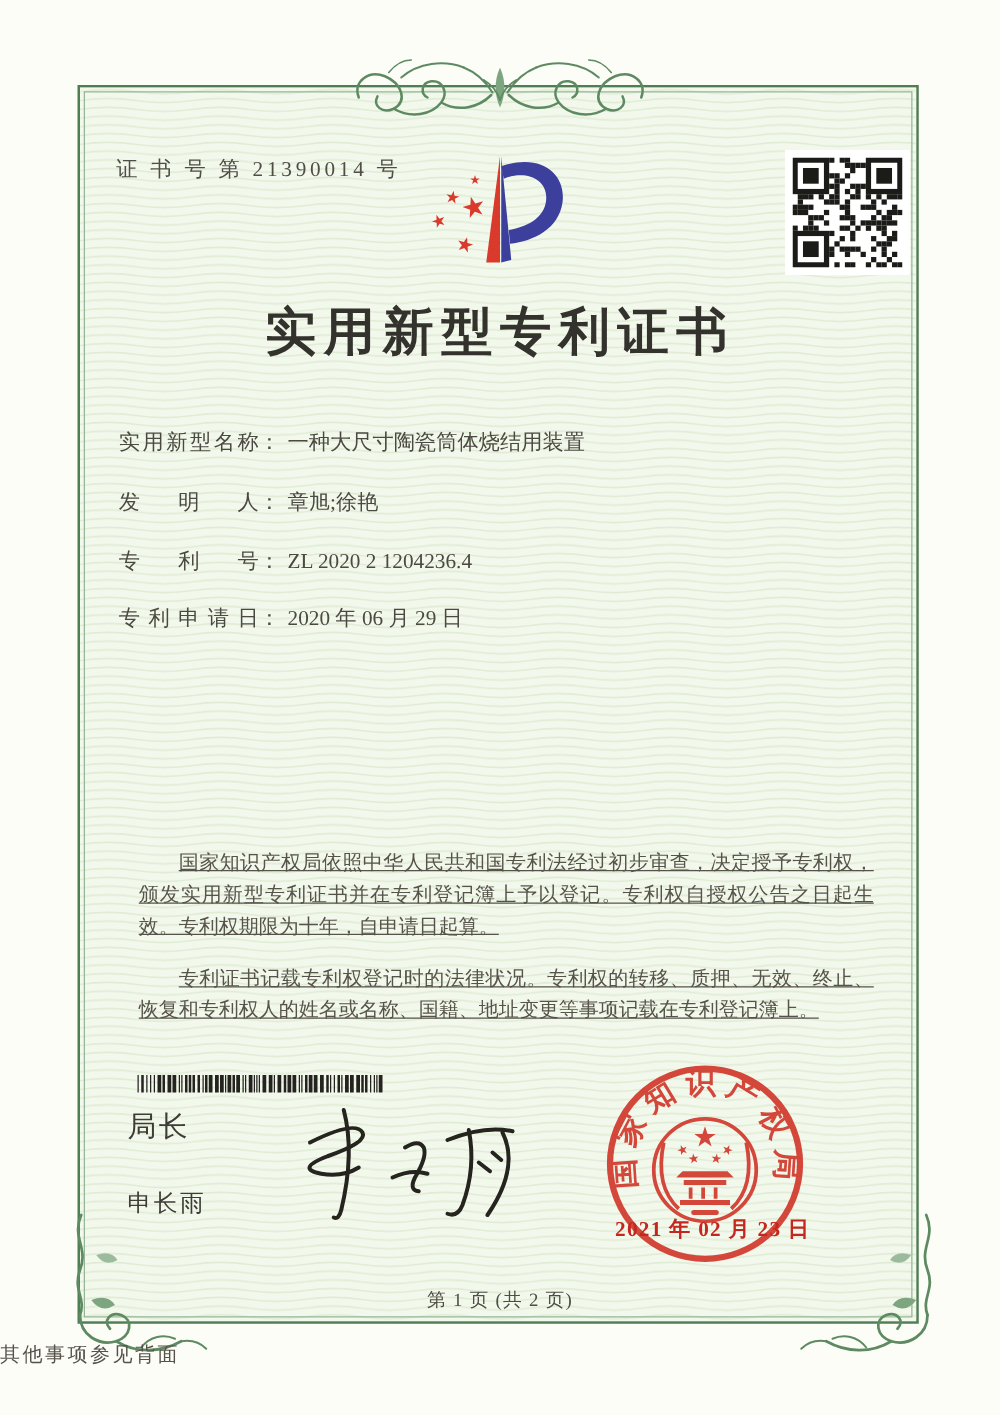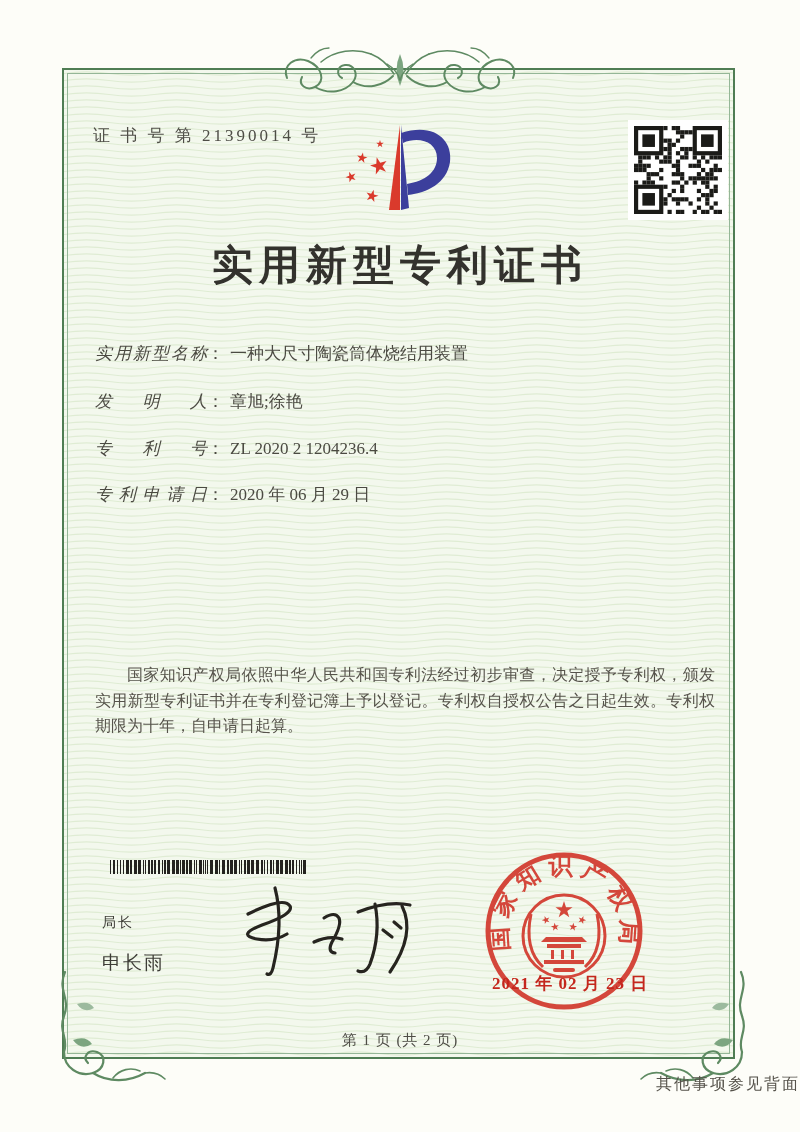--- a/index.html
+++ b/index.html
@@ -31,47 +31,47 @@
   .qr{
     position:absolute; left:628px; top:120px; width:100px; height:100px;
     background:#fff; display:flex; align-items:center; justify-content:center;
   }
   .title{
     position:absolute; left:0; top:238px; width:100%; text-align:center;
     font-size:41px; font-weight:bold; letter-spacing:6px; color:#33322d;
   }
   
   .field{position:absolute; left:95px; width:630px; font-size:17px; line-height:26px; color:#4b4a42; white-space:nowrap;}
-  .flabel{display:inline-block; width:112px; text-align:justify; text-align-last:justify; vertical-align:top;font-style:italic;}
+  .flabel{display:inline-block; width:112px; text-align:justify; text-align-last:justify; vertical-align:top;}
   .fcolon{display:inline-block; vertical-align:top;}
   .fvalue{display:inline-block; vertical-align:top; margin-left:6px; white-space:normal;}
   .fvalue.wrap{width:484px;}
   #row-name{top:341px;} #row-inventor{top:389px;} #row-patno{top:436px;}
   #row-appdate{top:482px;} #row-patentee{top:529px;} #row-address{top:575px;}
   #row-grant{top:627px;}
   .pair2{margin-left:22px;}
   
   .paras{position:absolute; left:95px; top:662px; width:620px;}
   .paras p{
-    margin:0; text-indent:2em; font-size:16px; line-height:25.5px;
-    text-align:justify; color:#56534b;
+    margin:16px; text-indent:2em; font-size:16px; line-height:25.5px;
+    text-align:justify; color:#56534b;text-decoration:underline;
   }
   
   .barcode{position:absolute; left:110px; top:860px; width:198px; height:14px;}
   .barcode i{position:absolute; top:0; bottom:0; background:#24231f;}
-  .signer-title{position:absolute; left:102px; top:914px; font-size:14px; color:#3d3c36; letter-spacing:2px;}
+  .signer-title{position:absolute; left:102px; top:886px; font-size:23px; color:#3d3c36; letter-spacing:2px;}
   .signer-name{position:absolute; left:102px; top:950px; font-size:19px; color:#3d3c36; letter-spacing:2px;}
   .signature{position:absolute; left:226px; top:882px;}
   .seal{position:absolute; left:481px; top:848px;}
   .seal-date{
     position:absolute; left:492px; top:972px; font-size:17px; font-weight:600;
     color:#c4271d; letter-spacing:1px; white-space:nowrap;
   }
   .page-info{position:absolute; left:0; top:1031px; width:100%; text-align:center; font-size:15px; color:#4e4d46; letter-spacing:1px;}
-  .back-note{position:absolute; left:0; top:1074px; width:100%; text-align:right; font-size:16px; color:#55524a; letter-spacing:2px;}
+  .back-note{position:absolute; left:0; top:1074px; width:100%; text-align:left; font-size:16px; color:#55524a; letter-spacing:2px;}
 </style>
 </head>
 <body>
 
 <div class="page">
 
   <div class="frame">
     <svg class="waves" preserveAspectRatio="none">
       <defs>
         <pattern id="wv" width="90" height="7" patternUnits="userSpaceOnUse">
@@ -288,20 +288,21 @@
   </div>
   <div class="field" id="row-patno">
     <span class="flabel">专利号</span><span class="fcolon">：</span><span class="fvalue">ZL 2020 2 1204236.4</span>
   </div>
   <div class="field" id="row-appdate">
     <span class="flabel">专利申请日</span><span class="fcolon">：</span><span class="fvalue">2020 年 06 月 29 日</span>
   </div>
 
   <div class="paras">
     <p>国家知识产权局依照中华人民共和国专利法经过初步审查，决定授予专利权，颁发实用新型专利证书并在专利登记簿上予以登记。专利权自授权公告之日起生效。专利权期限为十年，自申请日起算。</p>
+    <p>专利证书记载专利权登记时的法律状况。专利权的转移、质押、无效、终止、恢复和专利权人的姓名或名称、国籍、地址变更等事项记载在专利登记簿上。</p>
   </div>
 
   <div class="barcode">
       <i style="left:0px;width:1px"></i>
       <i style="left:3px;width:2px"></i>
       <i style="left:7px;width:1px"></i>
       <i style="left:10px;width:1px"></i>
       <i style="left:13px;width:1px"></i>
       <i style="left:16px;width:3px"></i>
       <i style="left:20px;width:2px"></i>

